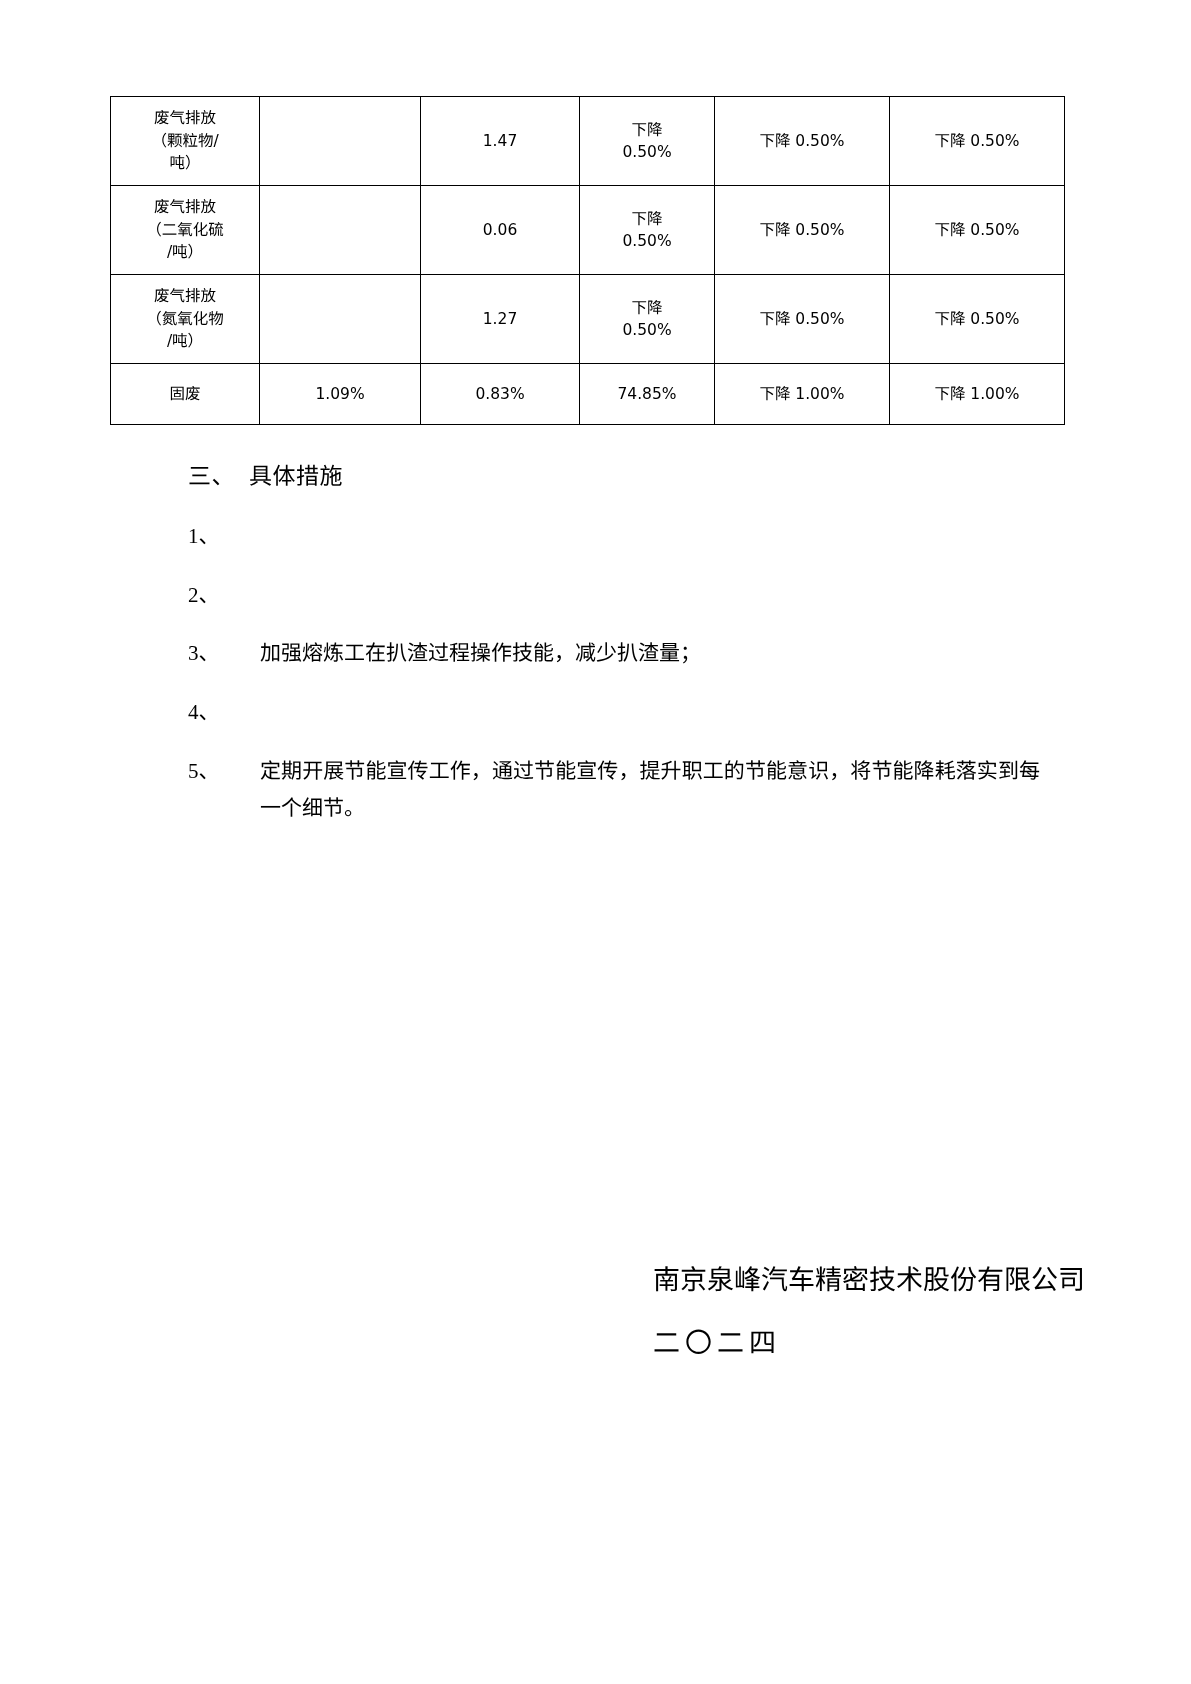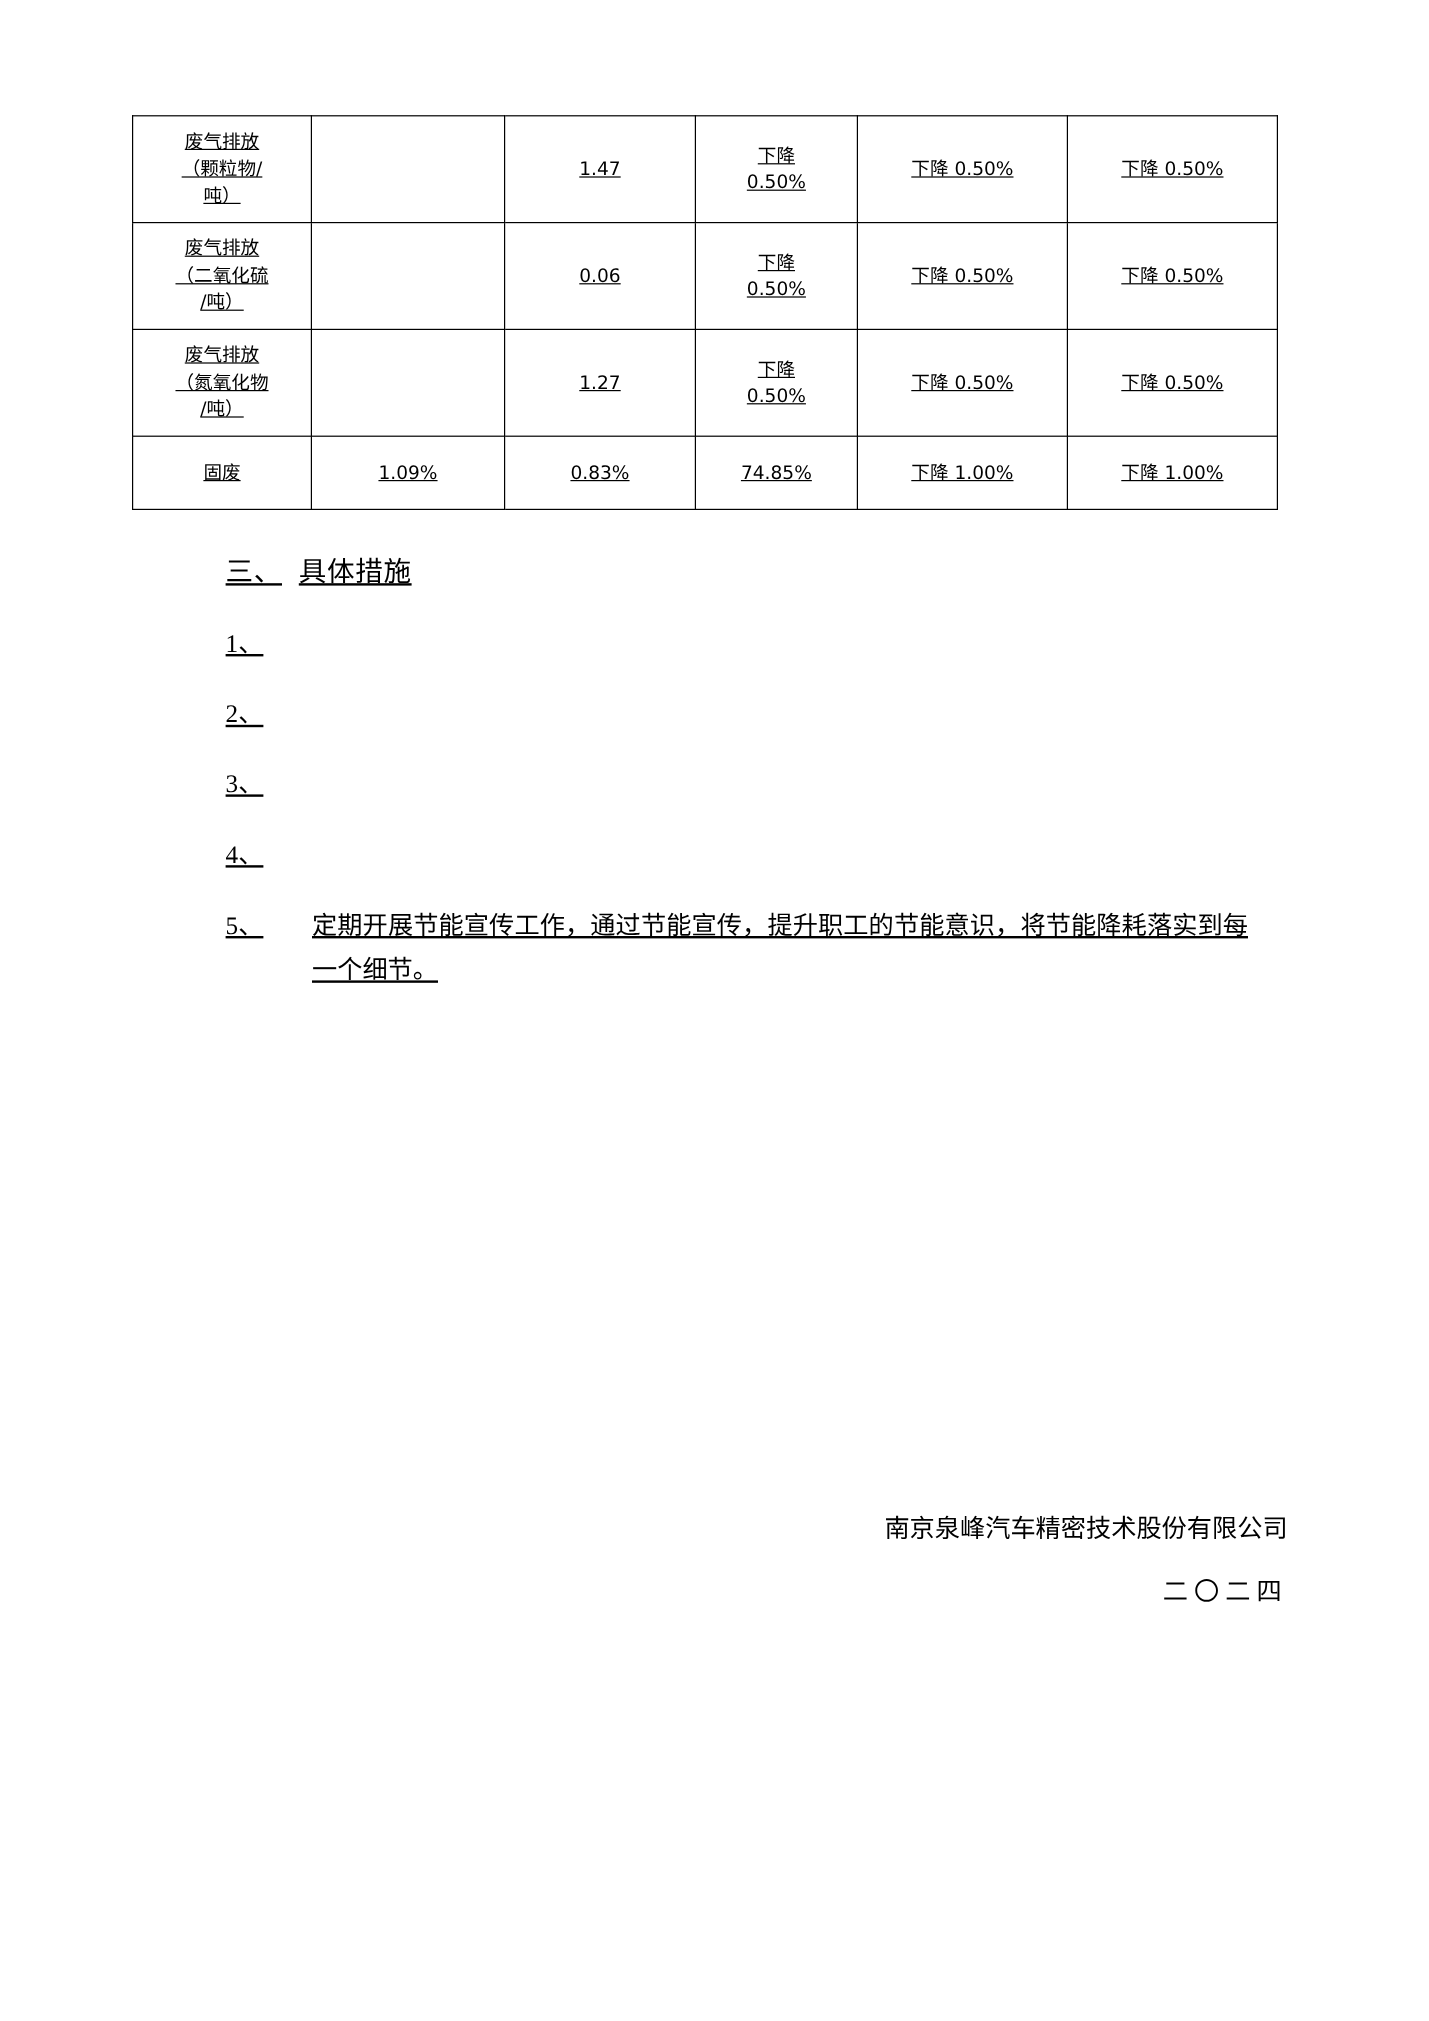--- a/index.html
+++ b/index.html
@@ -17,21 +17,20 @@
     overflow: hidden;
   }
   .page {
     position: absolute;
     left: 0;
     top: 0;
     width: 1191px;
     height: 1684px;
     box-sizing: border-box;
     padding: 96px 118px 0 110px;
-    text-decoration: underline;
   }
 
   
   table.data-table {
     border-collapse: collapse;
     width: 860px;
     margin: 0 0 0 0;
     table-layout: fixed;
   }
   table.data-table td {
@@ -82,24 +81,23 @@
     flex: 0 0 72px;
   }
   ol.measures li .txt {
     flex: 1 1 auto;
     max-width: 780px;
     text-align: justify;
   }
 
   .signature {
     position: absolute;
-    right: 118px;
+    right: 106px;
     top: 1255px;
-    text-align: right;
-    font-size: 21px;
+    font-size: 27px;
     line-height: 1.9;
   }
   .signature .company { display: block; }
   .signature .date {
     display: block;
     margin-top: 12px;
     letter-spacing: 5px;
   }
 </style>
 </head>
@@ -212,20 +210,21 @@
 
   <ol class="measures">
     <li>
       <span class="idx">1、</span>
     </li>
     <li>
       <span class="idx">2、</span>
     </li>
     <li>
       <span class="idx">3、</span>
+      <span class="txt">加强熔炼工在扒渣过程操作技能，减少扒渣量；</span>
     </li>
     <li>
       <span class="idx">4、</span>
     </li>
     <li>
       <span class="idx">5、</span>
       <span class="txt">定期开展节能宣传工作，通过节能宣传，提升职工的节能意识，将节能降耗落实到每一个细节。</span>
     </li>
   </ol>
 

